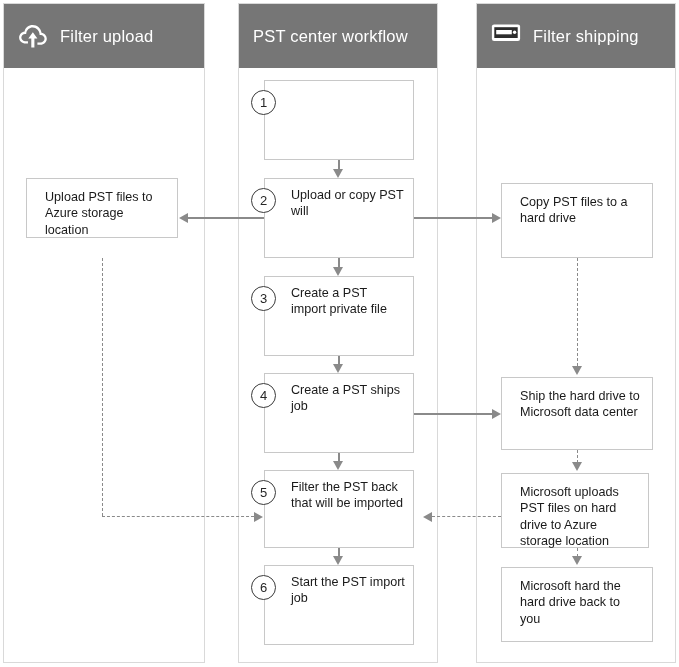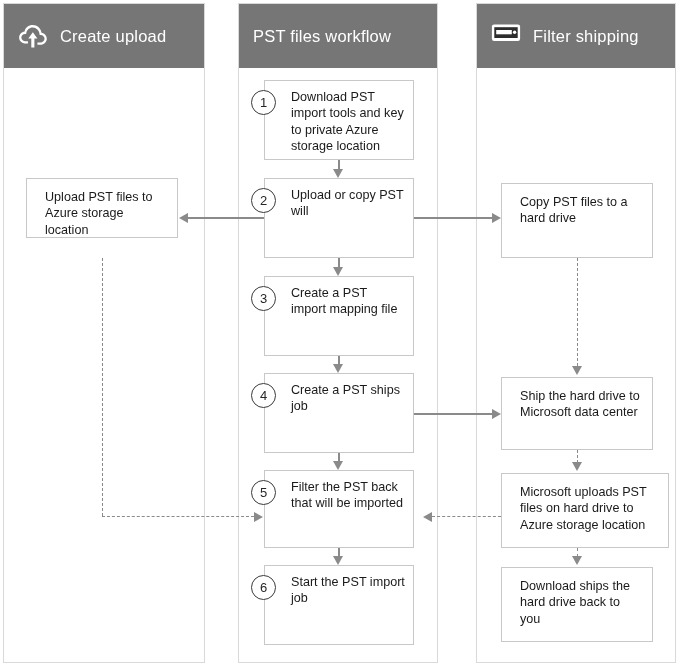--- a/index.html
+++ b/index.html
@@ -46,27 +46,27 @@
 <div class="stage">
 
   <div class="panel" style="left:3px;top:3px;width:202px;height:660px;">
     <div class="panel-head">
       <span class="head-icon cloud-ico">
         <svg width="30" height="26" viewBox="0 0 30 26">
           <path fill="#ffffff" d="M7.6 20.6C4.0 20.6 1.1 17.9 1.1 14.5c0-3.1 2.4-5.7 5.5-6.1C7.2 4.7 10.6 2.0 14.7 2.0c4.6 0 8.4 3.4 8.8 7.8 3.0 .5 5.3 3.0 5.3 6.0 0 3.3-2.8 6.0-6.3 6.0h-3.1v-2.3h3.1c2.2 0 4.0-1.7 4.0-3.7 0-2.0-1.7-3.6-3.8-3.7l-1.1-.05-.07-1.1C21.2 7.5 18.3 4.4 14.7 4.4c-3.2 0-5.9 2.4-6.4 5.5l-.14 1.0-1.0 .04c-2.1 .08-3.8 1.7-3.8 3.6 0 2.0 1.8 3.7 4.0 3.7h2.6v2.3z"></path>
           <path fill="#ffffff" d="M13.3 24.4h3.1v-9.0h3.0L14.85 9.3 10.3 15.4h3.0z"></path>
         </svg>
       </span>
-      <span class="panel-title">Create upload</span>
+      <span class="panel-title">Filter upload</span>
     </div>
   </div>
 
   <div class="panel" style="left:238px;top:3px;width:200px;height:660px;">
     <div class="panel-head">
-      <span class="panel-title">PST files workflow</span>
+      <span class="panel-title">PST center workflow</span>
     </div>
   </div>
 
   <div class="panel" style="left:476px;top:3px;width:200px;height:660px;">
     <div class="panel-head">
       <span class="head-icon drive-ico">
         <svg width="30" height="20" viewBox="0 0 30 20">
           <rect x="0.9" y="1.4" width="28.2" height="16.6" rx="2.2" ry="2.2" fill="#ffffff"></rect>
           <rect x="3.3" y="4.2" width="23.4" height="10.8" fill="#2d2d2d"></rect>
           <rect x="5.2" y="7.0" width="15.6" height="4.3" fill="#ffffff"></rect>
@@ -76,31 +76,30 @@
       <span class="panel-title">Filter shipping</span>
     </div>
   </div>
 
   <div class="box" style="left:26px;top:178px;width:152px;height:60px;">
     <div class="box-text plain">Upload PST files to Azure storage location</div>
   </div>
 
   <div class="box" style="left:264px;top:80px;width:150px;height:80px;">
     <div class="num">1</div>
-    <div class="box-text">Download PST import tools and key to private Azure storage location</div>
   </div>
 
   <div class="box" style="left:264px;top:178px;width:150px;height:80px;">
     <div class="num">2</div>
     <div class="box-text">Upload or copy PST will</div>
   </div>
 
   <div class="box" style="left:264px;top:276px;width:150px;height:80px;">
     <div class="num">3</div>
-    <div class="box-text">Create a PST import mapping file</div>
+    <div class="box-text">Create a PST import private file</div>
   </div>
 
   <div class="box" style="left:264px;top:373px;width:150px;height:80px;">
     <div class="num">4</div>
     <div class="box-text">Create a PST ships job</div>
   </div>
 
   <div class="box" style="left:264px;top:470px;width:150px;height:78px;">
     <div class="num">5</div>
     <div class="box-text">Filter the PST back that will be imported</div>
@@ -112,26 +111,26 @@
   </div>
 
   <div class="box" style="left:501px;top:377px;width:152px;height:73px;">
     <div class="box-text plain">Ship the hard drive to Microsoft data center</div>
   </div>
 
   <div class="box" style="left:501px;top:183px;width:152px;height:75px;">
     <div class="box-text plain">Copy PST files to a hard drive</div>
   </div>
 
-  <div class="box" style="left:501px;top:473px;width:168px;height:75px;">
+  <div class="box" style="left:501px;top:473px;width:148px;height:75px;">
     <div class="box-text plain">Microsoft uploads PST files on hard drive to Azure storage location</div>
   </div>
 
   <div class="box" style="left:501px;top:567px;width:152px;height:75px;">
-    <div class="box-text plain">Download ships the hard drive back to you</div>
+    <div class="box-text plain">Microsoft hard the hard drive back to you</div>
   </div>
 
   <div class="ln vln" style="left:338px;top:160px;height:10px;"></div>
   <div class="arrow arrow-down" style="left:333px;top:169px;"></div>
 
   <div class="ln vln" style="left:338px;top:258px;height:10px;"></div>
   <div class="arrow arrow-down" style="left:333px;top:267px;"></div>
 
   <div class="ln vln" style="left:338px;top:356px;height:8px;"></div>
   <div class="arrow arrow-down" style="left:333px;top:364px;"></div>

